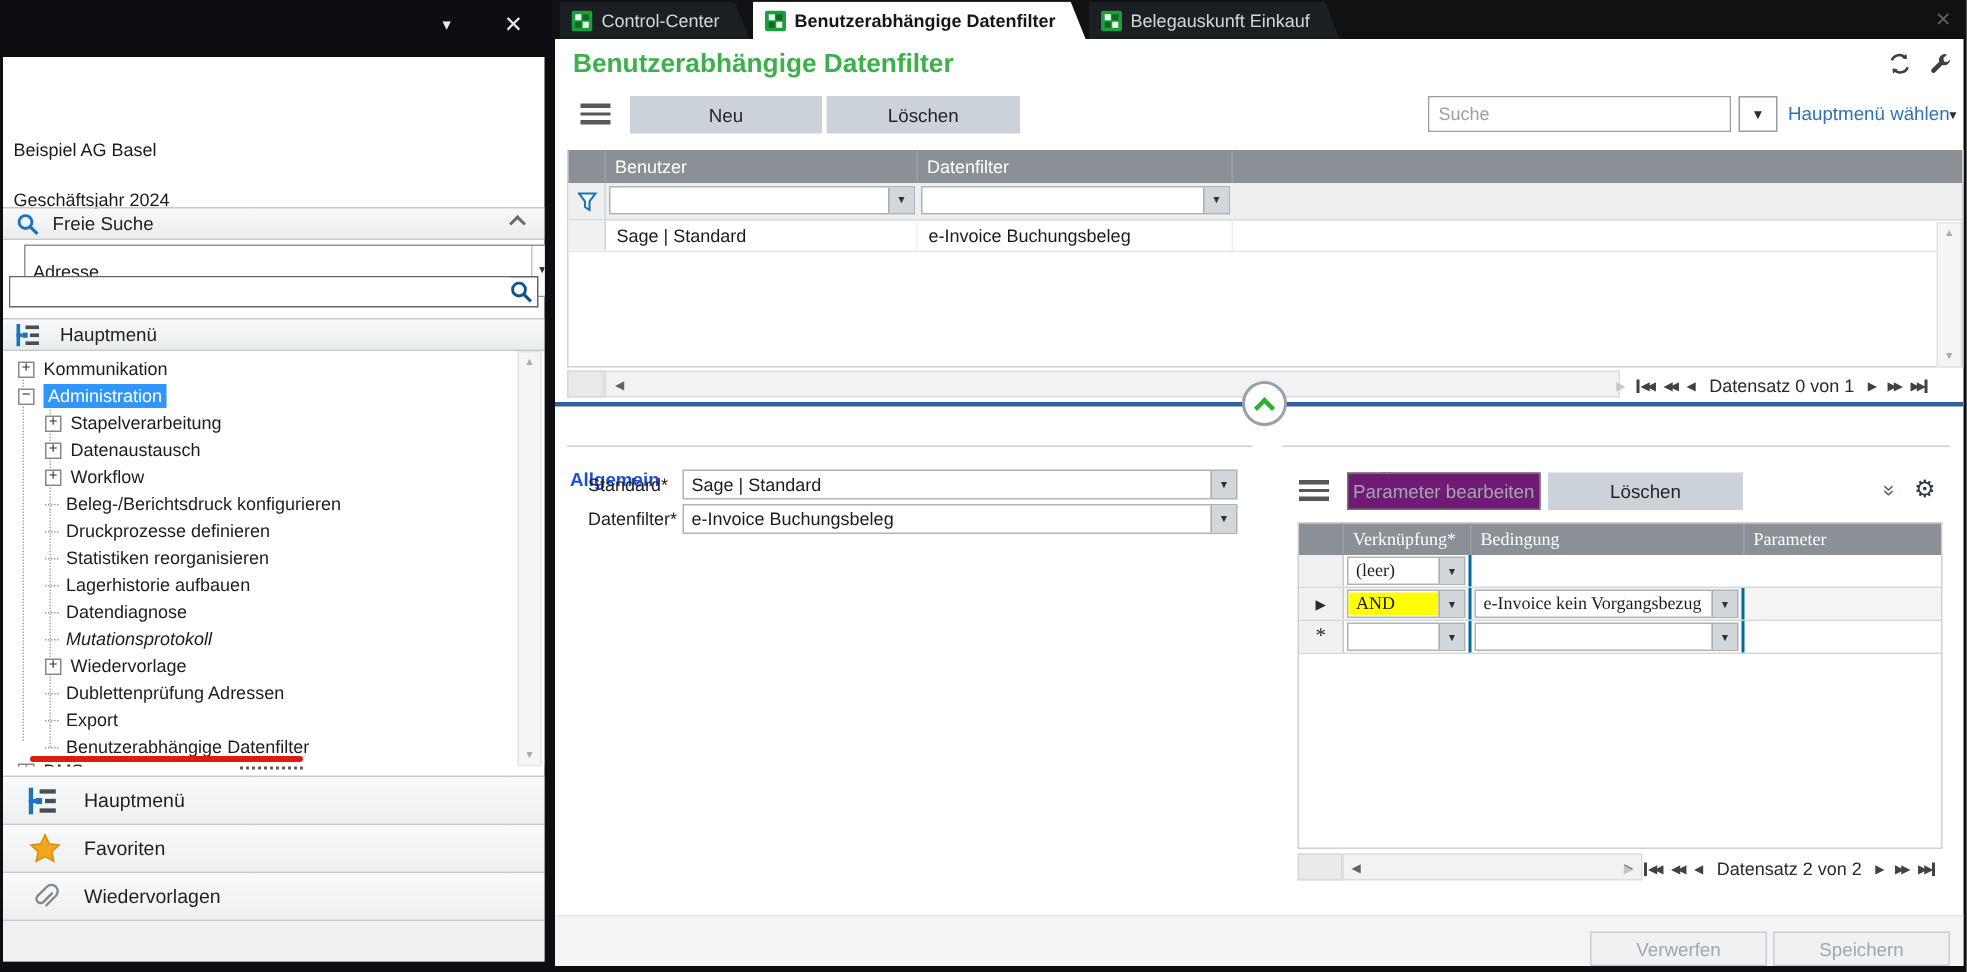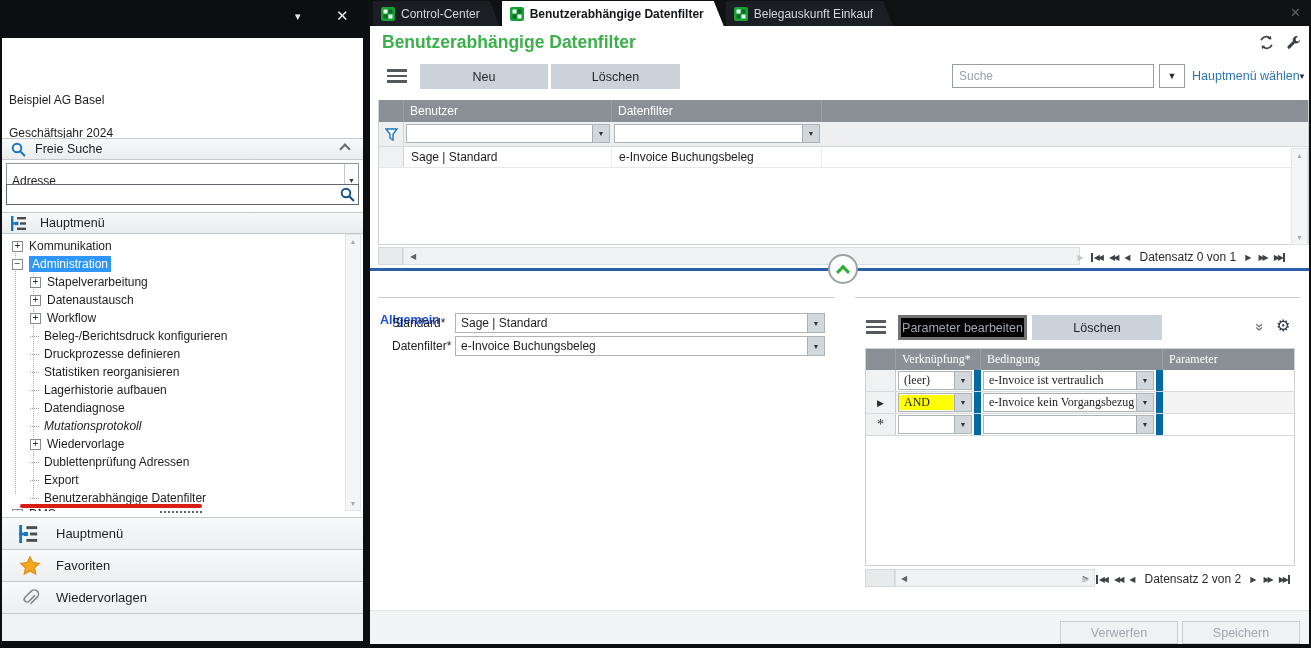--- a/index.html
+++ b/index.html
@@ -40,21 +40,21 @@
   .tab { height:25px; display:flex; align-items:center; gap:6px; padding:0 20px 0 8px; font-size:12px; color:#d4d7da; background:#1b1e22; clip-path:polygon(0 0, calc(100% - 10px) 0, 100% 100%, 0 100%); margin-right:2px; cursor:pointer; }
   .tab.active { background:#fff; color:#141619; font-weight:bold; }
   .main-close { position:absolute; left:1290px; top:5px; color:#5c6065; font-size:13px; cursor:pointer; }
 
   
   .main-content { position:absolute; left:370px; top:26px; width:939px; height:618px; background:#fff; overflow:hidden; }
   .page-title { position:absolute; left:12px; top:6px; font-size:17.5px; font-weight:bold; color:#3cb04a; }
   .ham { position:absolute; width:20px; height:14px; display:flex; flex-direction:column; justify-content:space-between; cursor:pointer; }
   .ham i { display:block; height:2.6px; background:#55595e; }
   .btn { position:absolute; height:25px; background:#ccd2d9; border:none; font-size:12.5px; color:#1f2226; display:flex; align-items:center; justify-content:center; cursor:pointer; font-family:inherit; }
-  .btn.disabled { background:#000000; border:3px solid #737373; color:#a0a7af; cursor:default;text-align:right; }
+  .btn.disabled { background:#701a75; border:1px solid #737373; color:#a0a7af; cursor:default;text-align:right; }
   .tb-search { position:absolute; left:582px; top:38px; width:202px; height:24px; border:1px solid #989ea3; display:flex; align-items:center; }
   .tb-search input { border:none; outline:none; width:100%; height:100%; font-size:12px; padding-left:6px; color:#333; font-family:inherit; }
   .tb-search input::placeholder { color:#9aa0a8; }
   .filter-btn { position:absolute; left:789px; top:38px; width:26px; height:24px; border:1px solid #989ea3; background:#fff; display:flex; align-items:center; justify-content:center; font-size:9px; color:#272c31; cursor:pointer; }
   .records-link { position:absolute; left:822px; top:43px; font-size:12.5px; color:#2e74b5; cursor:pointer; white-space:nowrap; }
   .records-dd { position:absolute; left:928px; top:46px; font-size:8px; color:#2b2f33; cursor:pointer; }
 
   
   .gridhead { display:flex; background:#8a9096; color:#fff; font-size:12px; }
   .gridhead .hc { display:flex; align-items:center; padding-left:6px; border-right:1px solid #9ba1a6; height:100%; overflow:hidden; white-space:nowrap; }
@@ -76,21 +76,21 @@
   .blue-splitter { position:absolute; left:0; top:242px; width:939px; height:3px; background:#2b5fa6; }
   .collapse-circle { position:absolute; left:458px; top:228px; width:30px; height:30px; border-radius:50%; background:#fff; border:2px solid #9ba1a7; display:flex; align-items:center; justify-content:center; cursor:pointer; z-index:3; }
   .collapse-circle .gchev { width:10px; height:10px; border-left:3px solid #2cb135; border-top:3px solid #2cb135; transform:rotate(45deg) translate(2px,2px); }
 
   .sec-title { position:absolute; font-size:12.5px; font-weight:bold; color:#1d4ed8;margin-top:33px; }
   .sec-rule { position:absolute; border-top:1px solid #c9ccd0; }
   .fld-label { position:absolute; font-size:12px; color:#1e1e1e; }
 
   .cgrid-row { position:absolute; display:flex; border-bottom:1px solid #d6d9db; }
   .cgrid-gut { width:30px; flex:none; background:#f0f1f2; border-right:1px solid #c8cbce; display:flex; align-items:center; justify-content:center; font-size:9px; color:#2b2b2b; }
-  .ccell { padding:1px 2px; border-right:7px solid #0369a1; }
+  .ccell { padding:1px 2px; border-right:2px solid #0369a1; }
 
   .footer { position:absolute; left:0; top:584px; width:939px; height:34px; background:#f3f4f6; border-top:1px solid #e4e6e8; }
   .foot-btn { position:absolute; top:10px; width:118px; height:23px; background:#f0f1f3; border:1px solid #c9cdd2; color:#a0a7af; font-size:12.5px; display:flex; align-items:center; justify-content:center; cursor:default; }
 </style>
 </head>
 <body>
 
 <div class="app">
 
   <div class="sb-topbar-icon" style="left:295px;top:10px;font-size:11px;">▾</div>
@@ -104,21 +104,21 @@
       <span style="margin-left:9px;display:flex;">
         <svg width="15" height="15" viewBox="0 0 14 14">
             <circle cx="5.6" cy="5.6" r="4" fill="none" stroke="#1b75bc" stroke-width="1.8"></circle>
             <line x1="8.6" y1="8.6" x2="13" y2="13" stroke="#1b75bc" stroke-width="2"></line>
           </svg>
       </span>
       <span class="ttl" style="margin-left:9px;">Freie Suche</span>
       <span class="chev-up" style="margin-left:auto;margin-right:14px;"></span>
     </div>
 
-    <div class="combo-wrap" style="left:4px;top:125px;width:353px;height:35px;">
+    <div class="combo-wrap" style="left:14px;top:125px;width:353px;height:35px;">
       <span class="val">Adresse</span>
       <span class="dd-sm">▼</span>
     </div>
 
     <div class="search-wrap" style="left:4px;top:146px;width:353px;height:21px;">
       <input type="text" style="">
       <span style="display:flex;margin-right:3px;cursor:pointer;">
         <svg width="15" height="15" viewBox="0 0 14 14">
             <circle cx="5.6" cy="5.6" r="4" fill="none" stroke="#15518d" stroke-width="1.8"></circle>
             <line x1="8.6" y1="8.6" x2="13" y2="13" stroke="#15518d" stroke-width="2"></line>
@@ -414,26 +414,20 @@
       </div>
 
       <div class="cgrid-row" style="left:0;top:21px;width:428px;height:22px;">
         <div class="cgrid-gut"></div>
         <div class="ccell" style="width:85px;">
             <div class="cell-combo">
               <span class="v">(leer)</span>
               <span class="arr">▼</span>
             </div>
           </div>
-        <div class="ccell" style="width:182px;">
-            <div class="cell-combo">
-              <span class="v">e-Invoice ist vertraulich</span>
-              <span class="arr">▼</span>
-            </div>
-          </div>
         <div class="ccell" style="flex:1;border-right:none;"></div>
       </div>
 
       <div class="cgrid-row" style="left:0;top:43px;width:428px;height:22px;background:#f4f4f5;">
         <div class="cgrid-gut">▶</div>
         <div class="ccell" style="width:85px;">
             <div class="cell-combo">
               <span class="v hl">AND</span>
               <span class="arr">▼</span>
             </div>

